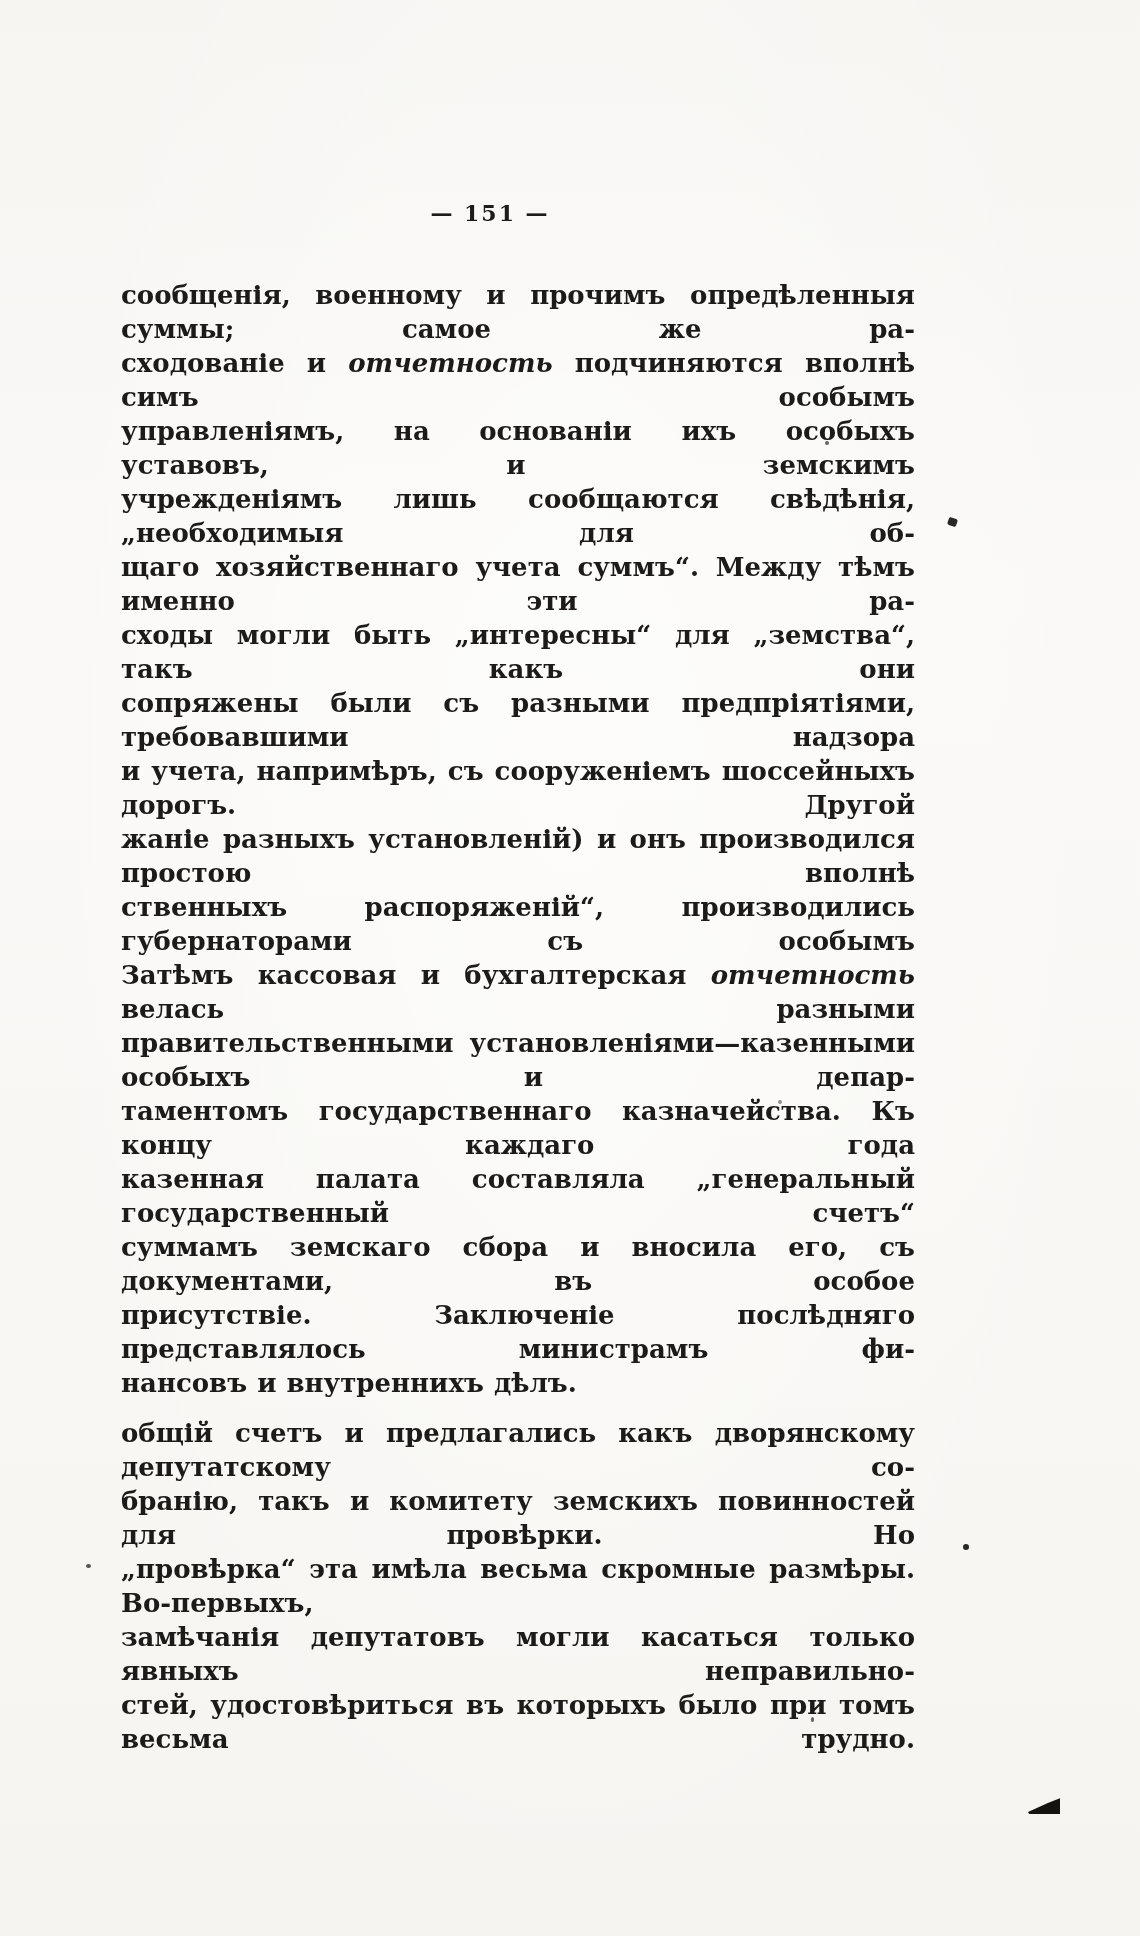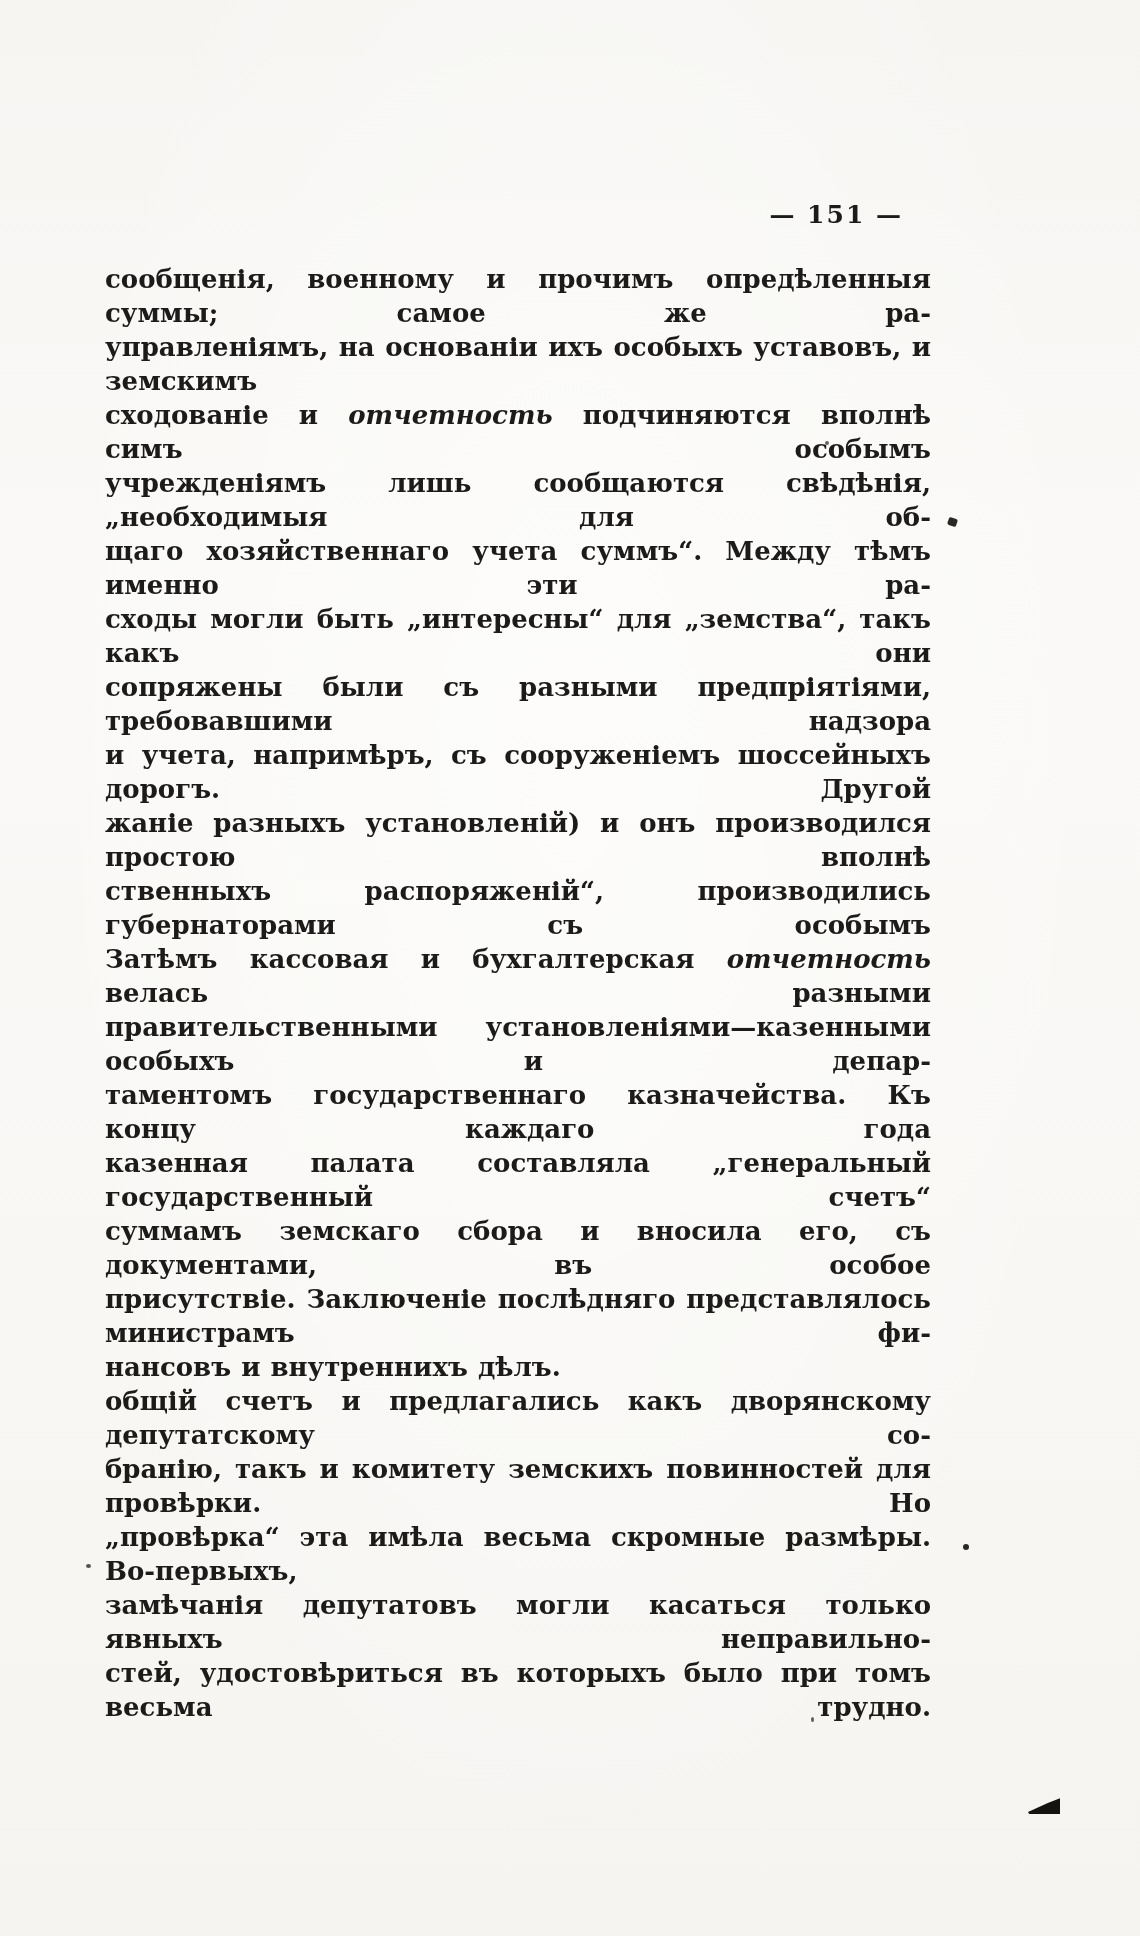--- a/index.html
+++ b/index.html
@@ -9,29 +9,29 @@
     font-family:"DejaVu Serif", serif;
   }
   .page{
     position:absolute;inset:0;
     background:
       radial-gradient(ellipse at 50% 40%, rgba(255,255,255,.55), rgba(255,255,255,0) 70%),
       linear-gradient(180deg,#f6f5f2 0%,#faf9f7 30%,#f8f7f4 70%,#f5f4f1 100%);
   }
   .page-number{
     position:absolute;top:200px;left:105px;width:826px;
-    text-align:right;transform:translateX(-28px);
-    font-size:25px;font-weight:700;color:#1d1b19;
+    text-align:center;transform:translateX(-28px);
+    font-size:22px;font-weight:700;color:#1d1b19;
     letter-spacing:2px;white-space:pre;
   }
   .text-block{
     position:absolute;left:105px;top:262px;width:826px;
     color:#1d1b19;
   }
-  .paragraph{margin:0;}
+  .paragraph{margin:16px;}
   .line{
     font-size:26px;line-height:34px;font-weight:700;
     text-align:justify;text-align-last:justify;
     word-spacing:1px;white-space:normal;
     min-height:34px;
   }
   .line.para-end{text-align-last:left;}
   .line.indent{text-indent:42px;}
   .line i{font-style:italic;}
   
@@ -50,22 +50,22 @@
 </style>
 </head>
 <body>
 
 <div class="page">
   <div class="page-number">— 151 —</div>
 
   <div class="text-block">
       <div class="paragraph">
         <div class="line"><span>сообщенія, военному и прочимъ опредѣленныя суммы; самое же ра-</span></div>
+        <div class="line"><span>сходованіе и </span><i>отчетность</i><span> подчиняются вполнѣ симъ особымъ</span></div>
         <div class="line"><span>управленіямъ, на основаніи ихъ особыхъ уставовъ, и земскимъ</span></div>
-        <div class="line"><span>сходованіе и </span><i>отчетность</i><span> подчиняются вполнѣ симъ особымъ</span></div>
         <div class="line"><span>учрежденіямъ лишь сообщаются свѣдѣнія, „необходимыя для об-</span></div>
         <div class="line"><span>щаго хозяйственнаго учета суммъ“. Между тѣмъ именно эти ра-</span></div>
         <div class="line"><span>сходы могли быть „интересны“ для „земства“, такъ какъ они</span></div>
         <div class="line"><span>сопряжены были съ разными предпріятіями, требовавшими надзора</span></div>
         <div class="line"><span>и учета, напримѣръ, съ сооруженіемъ шоссейныхъ дорогъ. Другой</span></div>
         <div class="line"><span>жаніе разныхъ установленій) и онъ производился простою вполнѣ</span></div>
         <div class="line"><span>ственныхъ распоряженій“, производились губернаторами съ особымъ</span></div>
         <div class="line"><span>Затѣмъ кассовая и бухгалтерская </span><i>отчетность</i><span> велась разными</span></div>
         <div class="line"><span>правительственными установленіями—казенными особыхъ и депар-</span></div>
         <div class="line"><span>таментомъ государственнаго казначейства. Къ концу каждаго года</span></div>

